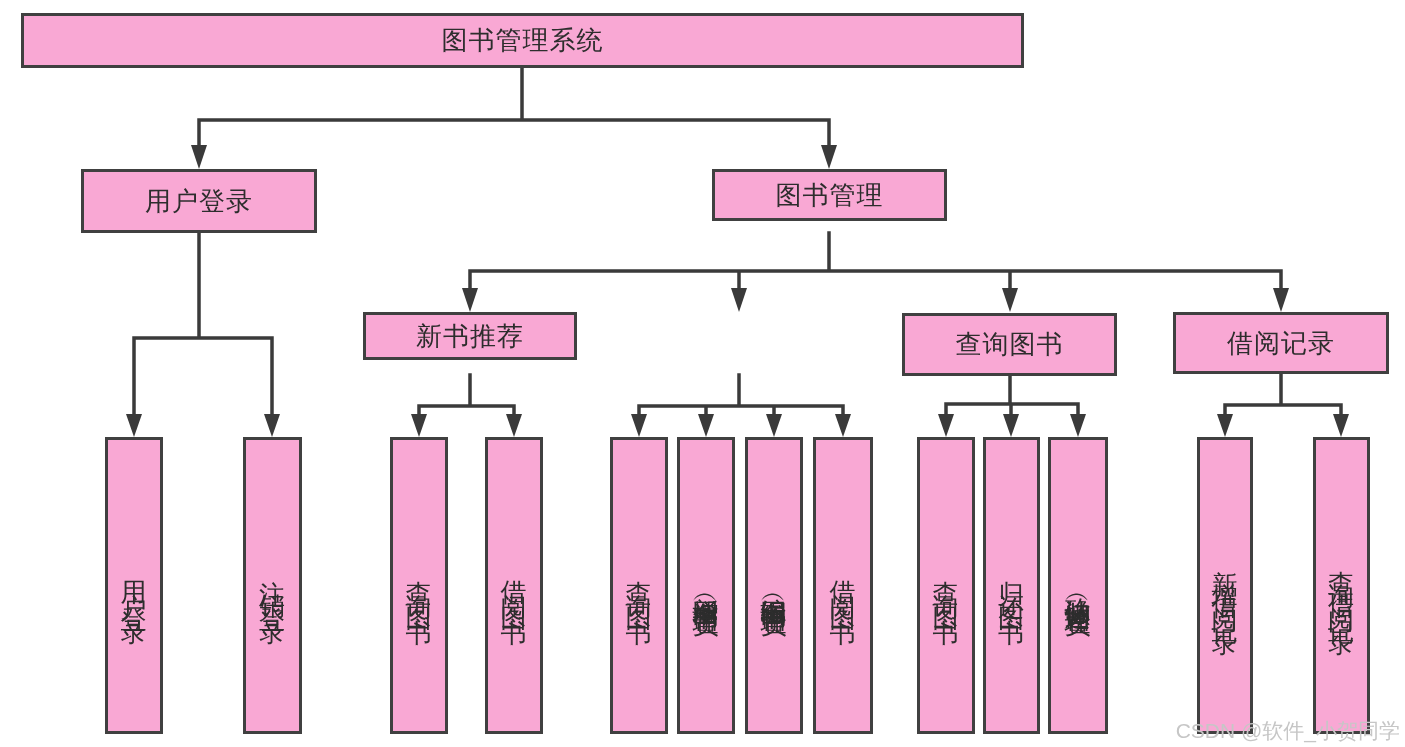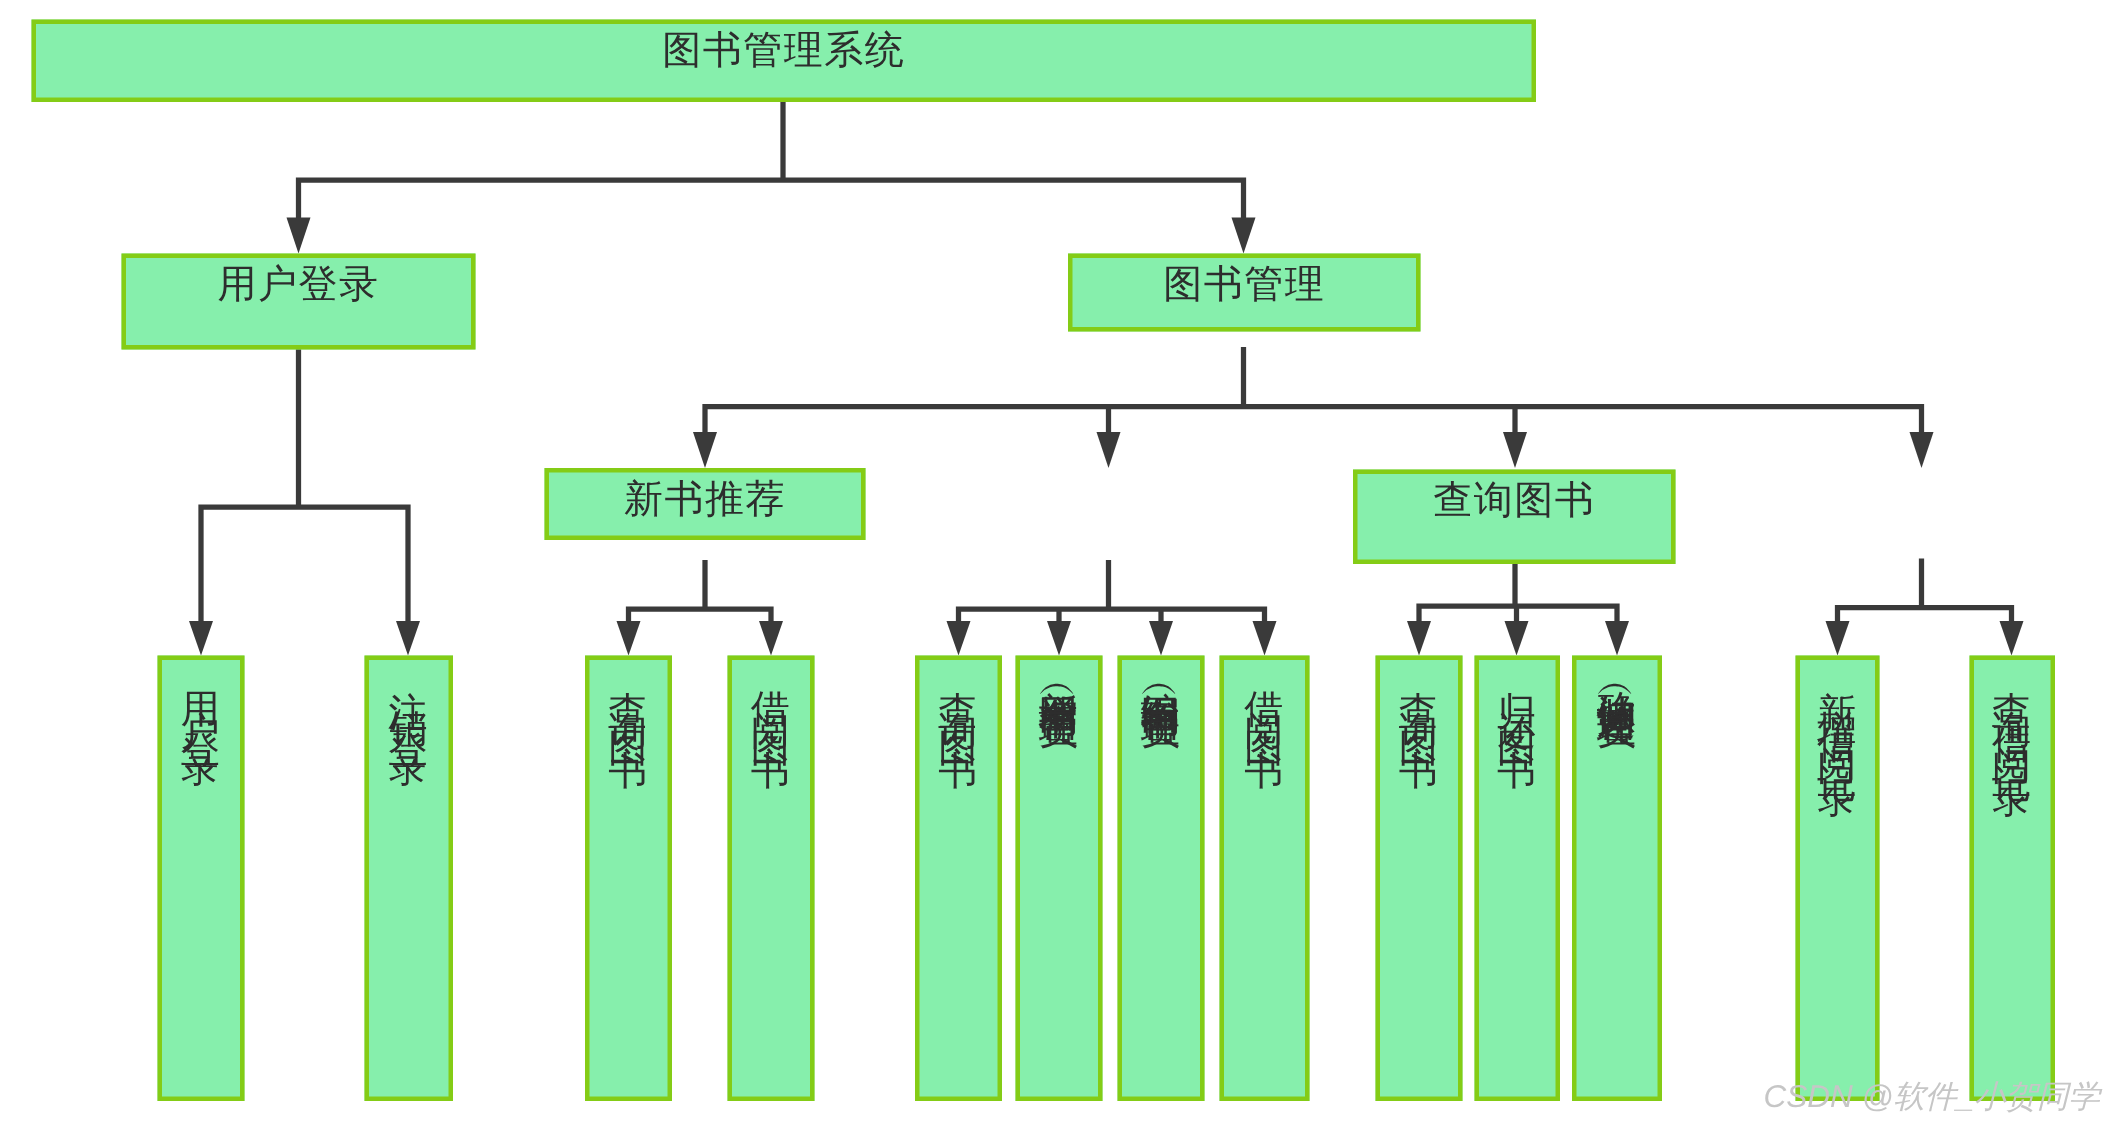--- a/index.html
+++ b/index.html
@@ -9,24 +9,24 @@
     background:#ffffff;
     font-family:"Liberation Sans","DejaVu Sans",sans-serif;
     overflow:hidden;
   }
   .connectors{
     position:absolute;left:0;top:0;z-index:1;
   }
   .node{
     position:absolute;
     box-sizing:border-box;
-    border:3px solid #84cc16;
-    background:#86efac;
+    border:3px solid #404040;
+    background:#f9a8d4;
     display:flex;
-    align-items:flex-start;
+    align-items:center;
     justify-content:center;
     z-index:2;
     color:#2d2d2d;
   }
   .node .hlabel{
     font-size:26px;
     letter-spacing:1px;
     white-space:nowrap;
   }
   .node .vlabel{
@@ -40,21 +40,20 @@
   .sp-mid   .vlabel{letter-spacing:12px;}
   .sp-tight .vlabel{letter-spacing:2px;}
   .watermark{
     position:absolute;
     right:5px;
     bottom:2px;
     z-index:3;
     font-size:21px;
     color:#c6c6c6;
     white-space:nowrap;
-    font-style:italic;
   }
 </style>
 </head>
 <body>
 
 <div class="canvas">
 
   <svg class="connectors" width="1405" height="747" viewBox="0 0 1405 747">
     <g stroke="#3a3a3a" stroke-width="3.5" fill="none" stroke-linecap="square">
 
@@ -105,20 +104,23 @@
   <div class="node" style="left:712px;top:169px;width:235px;height:52px">
     <span class="hlabel">图书管理</span>
   </div>
 
   <div class="node" style="left:363px;top:312px;width:214px;height:48px">
     <span class="hlabel">新书推荐</span>
   </div>
   <div class="node" style="left:902px;top:313px;width:215px;height:63px">
     <span class="hlabel">查询图书</span>
   </div>
+  <div class="node" style="left:1173px;top:312px;width:216px;height:62px">
+    <span class="hlabel">借阅记录</span>
+  </div>
 
   <div class="node sp-wide" style="left:105px;top:437px;width:58px;height:297px">
     <span class="vlabel">用户登录</span>
   </div>
   <div class="node sp-wide" style="left:243px;top:437px;width:59px;height:297px">
     <span class="vlabel">注销登录</span>
   </div>
 
   <div class="node sp-wide" style="left:390px;top:437px;width:58px;height:297px">
     <span class="vlabel">查询图书</span>

